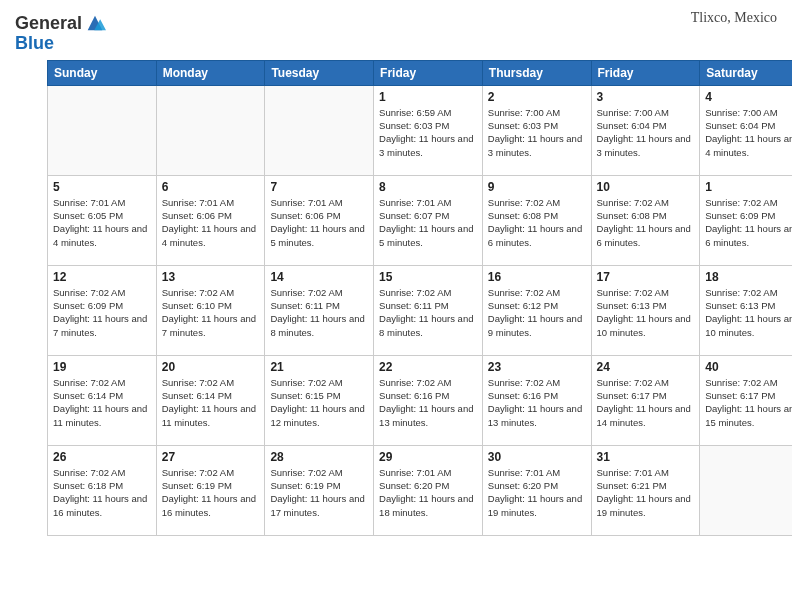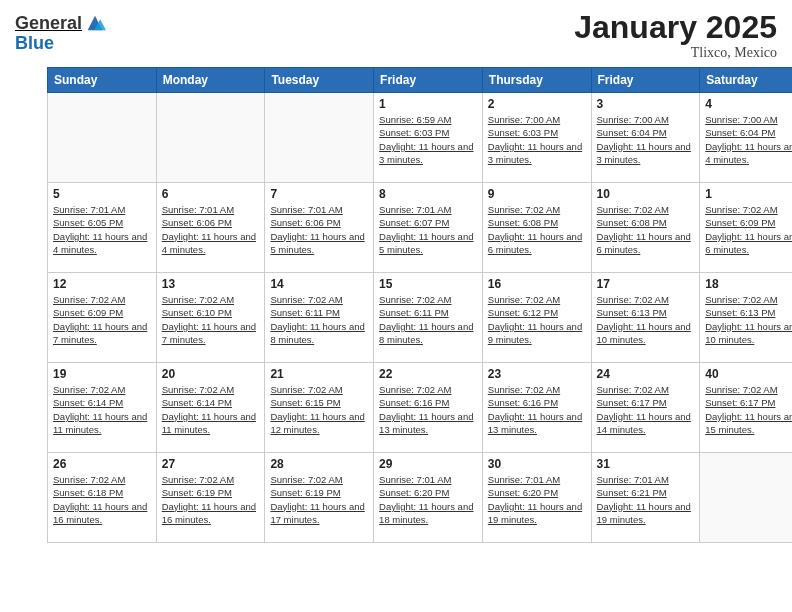--- a/index.html
+++ b/index.html
@@ -44,21 +44,20 @@
       height: 22px;
       margin-left: 2px;
       margin-top: -2px;
     }
     .logo-stack {
       display: flex;
       flex-direction: column;
     }
     .logo-row {
       display: flex;
-      text-decoration: underline;
     }
     .title-block {
       text-align: right;
     }
     .month-title {
       font-size: 32px;
       font-weight: bold;
       color: #222;
       line-height: 1.1;
     }
@@ -101,42 +100,40 @@
       font-size: 12px;
       font-weight: bold;
       color: #222;
       display: block;
       margin-bottom: 2px;
     }
     .day-info {
       font-size: 9.5px;
       color: #333;
       line-height: 1.4;
-      text-decoration: underline;
     }
   </style>
 </head>
 <body>
 
 <div class="page">
   <div class="header">
     <div class="logo">
       <div class="logo-stack">
         <div class="logo-row">
           <span class="logo-text-general">General</span>
           <svg class="logo-icon" viewBox="0 0 30 30">
             <polygon points="5,25 15,5 25,25" fill="#2a6db5"></polygon>
             <polygon points="14,25 22,10 30,25" fill="#1a9ad7" opacity="0.85"></polygon>
           </svg>
         </div>
         <span class="logo-text-blue">Blue</span>
       </div>
     </div>
     <div class="title-block">
-      <div class="month-title">January 2025</div>
       <div class="location-title">Tlixco, Mexico</div>
     </div>
   </div>
 
   <table class="calendar">
     <thead>
       <tr>
       <th>Sunday</th>
           <th>Monday</th>
           <th>Tuesday</th>

